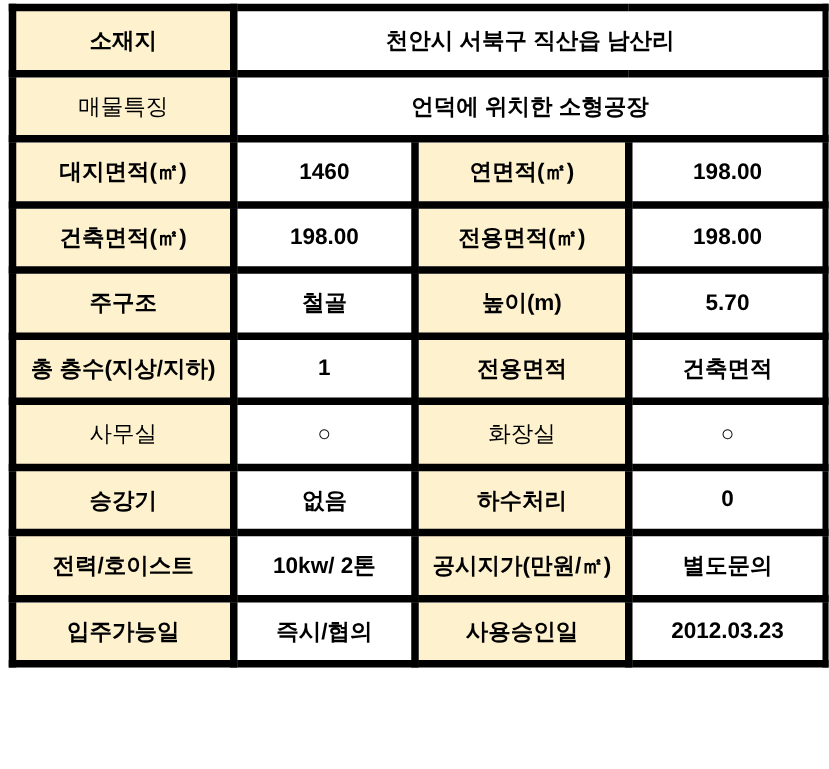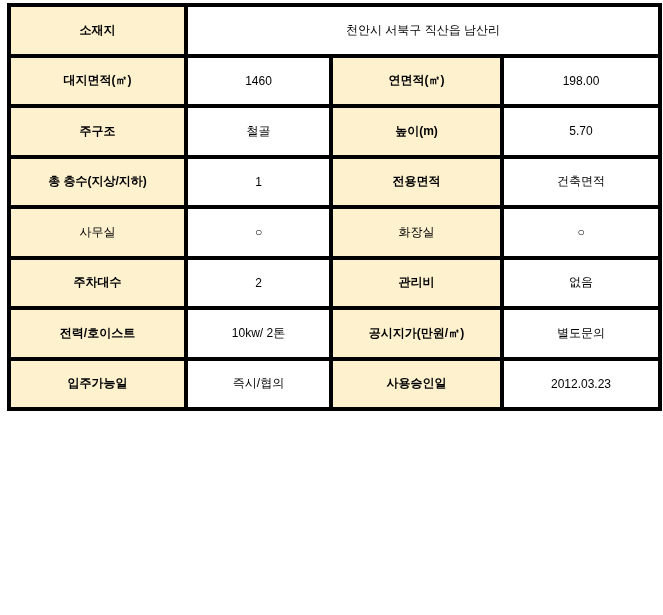--- a/index.html
+++ b/index.html
@@ -13,63 +13,73 @@
   }
   table.prop {
     position: absolute;
     left: 7px;
     top: 3px;
     width: 651px;
     border-collapse: collapse;
     table-layout: fixed;
   }
   table.prop td {
-    border: 4px solid #000000;
+    border: 6px solid #000000;
     height: 46.5px;
     padding: 0 2px;
     text-align: center;
     vertical-align: middle;
-    font-size: 12px;
+    font-size: 18px;
     color: #000000;
     white-space: nowrap;
     overflow: hidden;
   }
   td.lbl  { background: #FDF1CE; }
   td.bold { font-weight: 700; }
   td.blue { color: #0F7DD2; }
-  td.val  { background: #ffffff; font-weight: 400; }
+  td.val  { background: #ffffff; font-weight: 700; }
 </style>
 </head>
 <body>
 
 <div class="screen">
   <table class="prop">
     <colgroup>
       <col style="width:177px">
         <col style="width:145px">
         <col style="width:171px">
         <col style="width:158px">
     </colgroup>
     <tbody>
 
       <tr>
         <td class="lbl bold">소재지</td>
         <td class="val" colspan="3">천안시 서북구 직산읍 남산리</td>
       </tr>
 
+      <tr>
+        <td class="lbl">매물특징</td>
+        <td class="val" colspan="3">언덕에 위치한 소형공장</td>
+      </tr>
 
 
 
       <tr>
         <td class="lbl bold">대지면적(㎡)</td>
         <td class="val">1460</td>
         <td class="lbl bold">연면적(㎡)</td>
         <td class="val">198.00</td>
       </tr>
 
+      <tr>
+        <td class="lbl bold">건축면적(㎡)</td>
+        <td class="val">198.00</td>
+        <td class="lbl bold">전용면적(㎡)</td>
+        <td class="val">198.00</td>
+      </tr>
 
       <tr>
         <td class="lbl bold">주구조</td>
         <td class="val">철골</td>
         <td class="lbl bold">높이(m)</td>
         <td class="val">5.70</td>
       </tr>
 
       <tr>
         <td class="lbl bold">총 층수(지상/지하)</td>
@@ -78,27 +88,27 @@
         <td class="val">건축면적</td>
       </tr>
 
       <tr>
         <td class="lbl">사무실</td>
         <td class="val">○</td>
         <td class="lbl">화장실</td>
         <td class="val">○</td>
       </tr>
 
+      <tr>
+        <td class="lbl bold">승강기</td>
+        <td class="val">없음</td>
+        <td class="lbl bold">하수처리</td>
+        <td class="val">0</td>
+      </tr>
 
-      <tr>
-        <td class="lbl bold">주차대수</td>
-        <td class="val">2</td>
-        <td class="lbl bold">관리비</td>
-        <td class="val">없음</td>
-      </tr>
 
       <tr>
         <td class="lbl bold">전력/호이스트</td>
         <td class="val">10kw/ 2톤</td>
         <td class="lbl bold">공시지가(만원/㎡)</td>
         <td class="val">별도문의</td>
       </tr>
 
       <tr>
         <td class="lbl bold">입주가능일</td>

